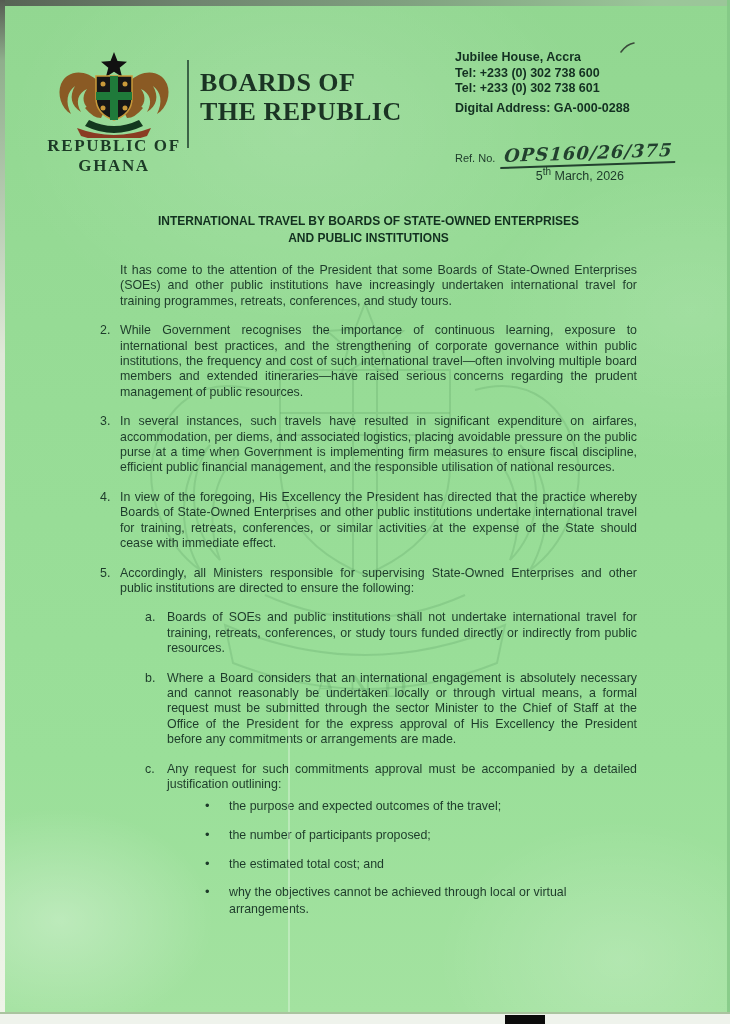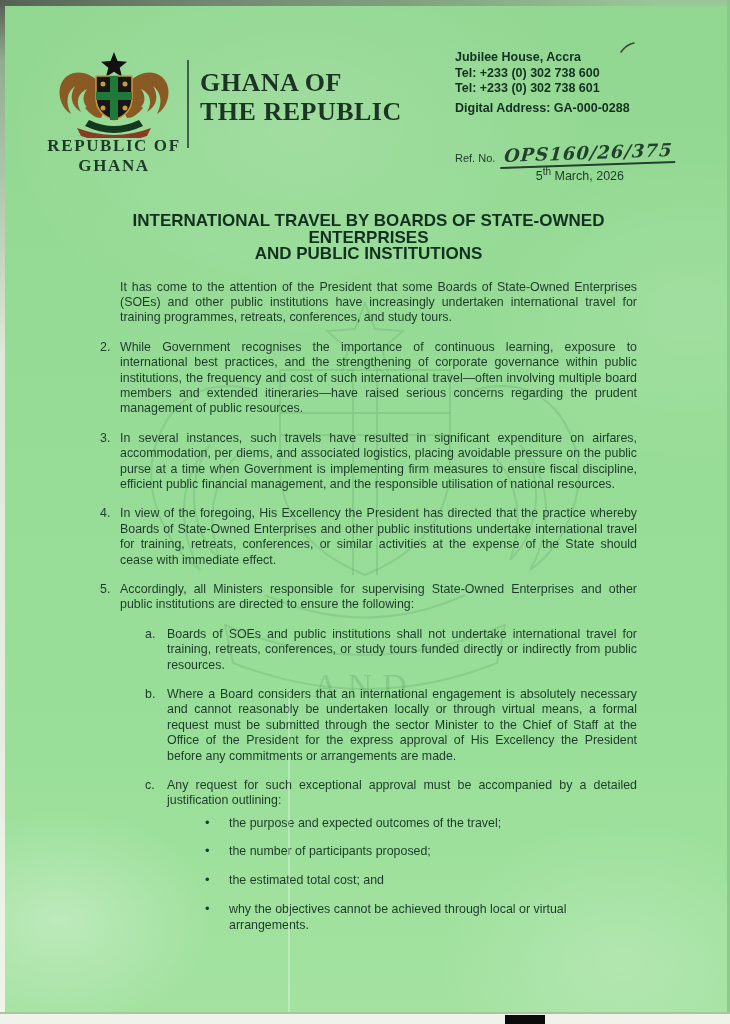--- a/index.html
+++ b/index.html
@@ -48,21 +48,21 @@
     transform:rotate(-2deg) skewX(-6deg);padding:0 3px 1px 3px;}
   .dateline{position:absolute;right:106px;top:166px;color:#1d3a2a;font-size:12.5px;}
   .dateline sup{font-size:10px;}
 
   
   .watermark{position:absolute;left:105px;top:295px;width:520px;height:465px;opacity:.55;pointer-events:none;}
 
   
   .doc-body{position:absolute;left:100px;top:213px;width:537px;color:#1d3b2a;
     font-size:12.4px;line-height:15.4px;}
-  .doc-title{text-align:center;font-weight:bold;color:#12301f;font-size:17px;line-height:16.5px;
+  .doc-title{text-align:center;font-weight:bold;color:#12301f;font-size:12px;line-height:16.5px;
     margin-bottom:17px;}
   .para{display:flex;margin-bottom:14px;}
   .para .num{width:20px;flex:none;}
   .para .ptext{flex:1;text-align:justify;}
   .subitems{margin-left:45px;}
   .sub{display:flex;margin-bottom:14px;}
   .sub .letter{width:22px;flex:none;}
   .sub .ptext{flex:1;text-align:justify;}
   .bullets{margin-left:105px;margin-top:-8px;}
   .bullet{display:flex;line-height:16.6px;margin-top:12px;}
@@ -102,21 +102,21 @@
     <circle cx="48" cy="34" r="2.5" fill="#c99a3a"></circle>
     <circle cx="70" cy="34" r="2.5" fill="#c99a3a"></circle>
     <circle cx="48" cy="58" r="2.5" fill="#c99a3a"></circle>
     <circle cx="70" cy="58" r="2.5" fill="#c99a3a"></circle>
     <path d="M34,70 q25,12 50,0 l4,6 q-29,14 -58,0 z" fill="#14381f"></path>
     <path d="M22,78 q37,14 74,0 l-4,8 q-33,11 -66,0 z" fill="#8a3b22"></path>
   </svg>
   <div class="republic">REPUBLIC OF GHANA</div>
   <div class="divider"></div>
   <div class="office">
-    <div>GHANA OF</div>
+    <div>BOARDS OF</div>
     <div>THE REPUBLIC</div>
   </div>
   <div class="contact">
     <div>Jubilee House, Accra</div>
     <div>Tel: +233 (0) 302 738 600</div>
     <div>Tel: +233 (0) 302 738 601</div>
     <div class="digital">Digital Address: GA-000-0288</div>
   </div>
   <div class="refline">
     <span class="ref-label">Ref. No.</span><span class="ref-hand">OPS160/26/375</span>
@@ -157,21 +157,21 @@
       <div class="sub">
         <span class="letter">a.</span>
         <span class="ptext">Boards of SOEs and public institutions shall not undertake international travel for training, retreats, conferences, or study tours funded directly or indirectly from public resources.</span>
       </div>
       <div class="sub">
         <span class="letter">b.</span>
         <span class="ptext">Where a Board considers that an international engagement is absolutely necessary and cannot reasonably be undertaken locally or through virtual means, a formal request must be submitted through the sector Minister to the Chief of Staff at the Office of the President for the express approval of His Excellency the President before any commitments or arrangements are made.</span>
       </div>
       <div class="sub">
         <span class="letter">c.</span>
-        <span class="ptext">Any request for such exceptional approval must be accompanied by a detailed justification outlining:</span>
+        <span class="ptext">Any request for such commitments approval must be accompanied by a detailed justification outlining:</span>
       </div>
     </div>
 
     <div class="bullets">
       <div class="bullet">
         <span class="mark"></span>
         <span>the purpose and expected outcomes of the travel;</span>
       </div>
       <div class="bullet">
         <span class="mark"></span>

